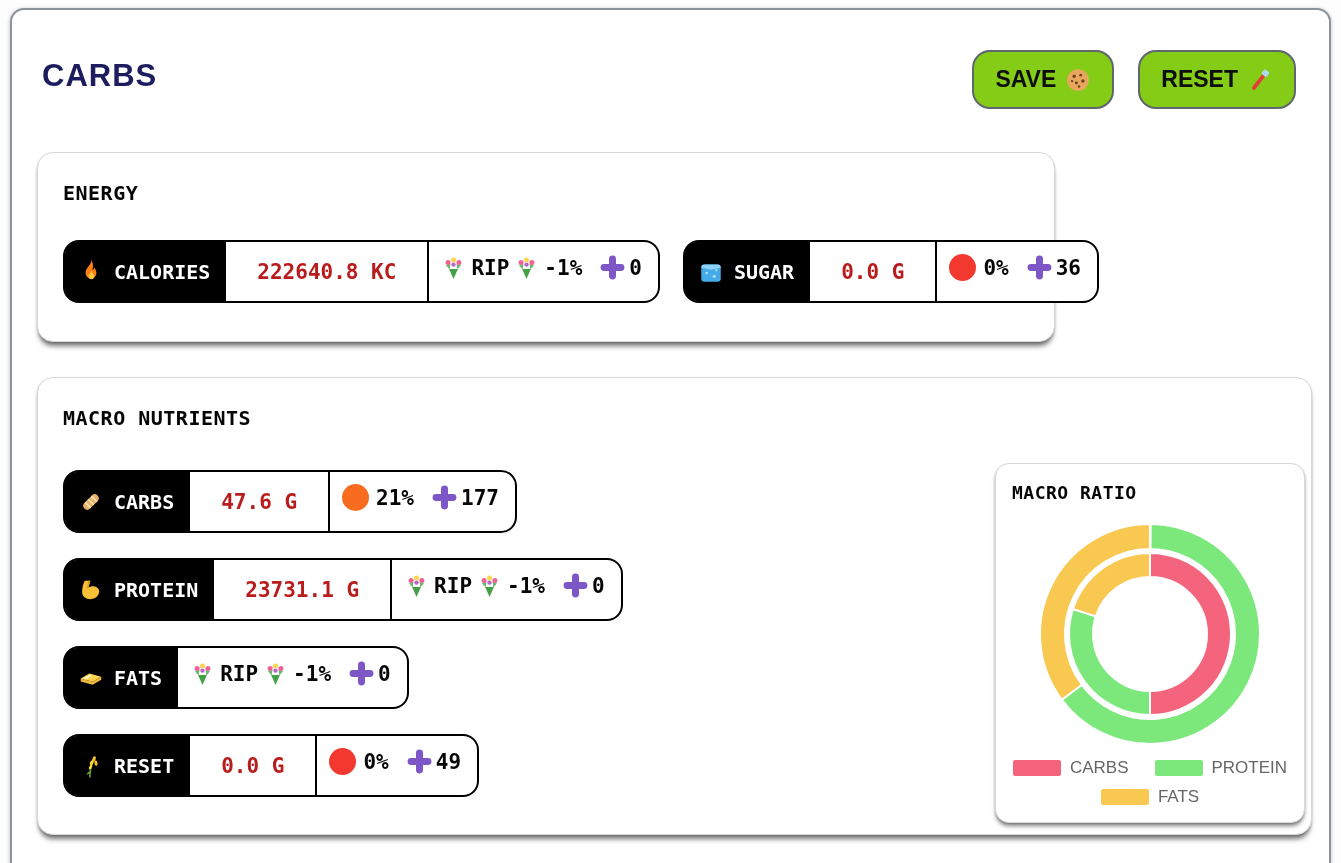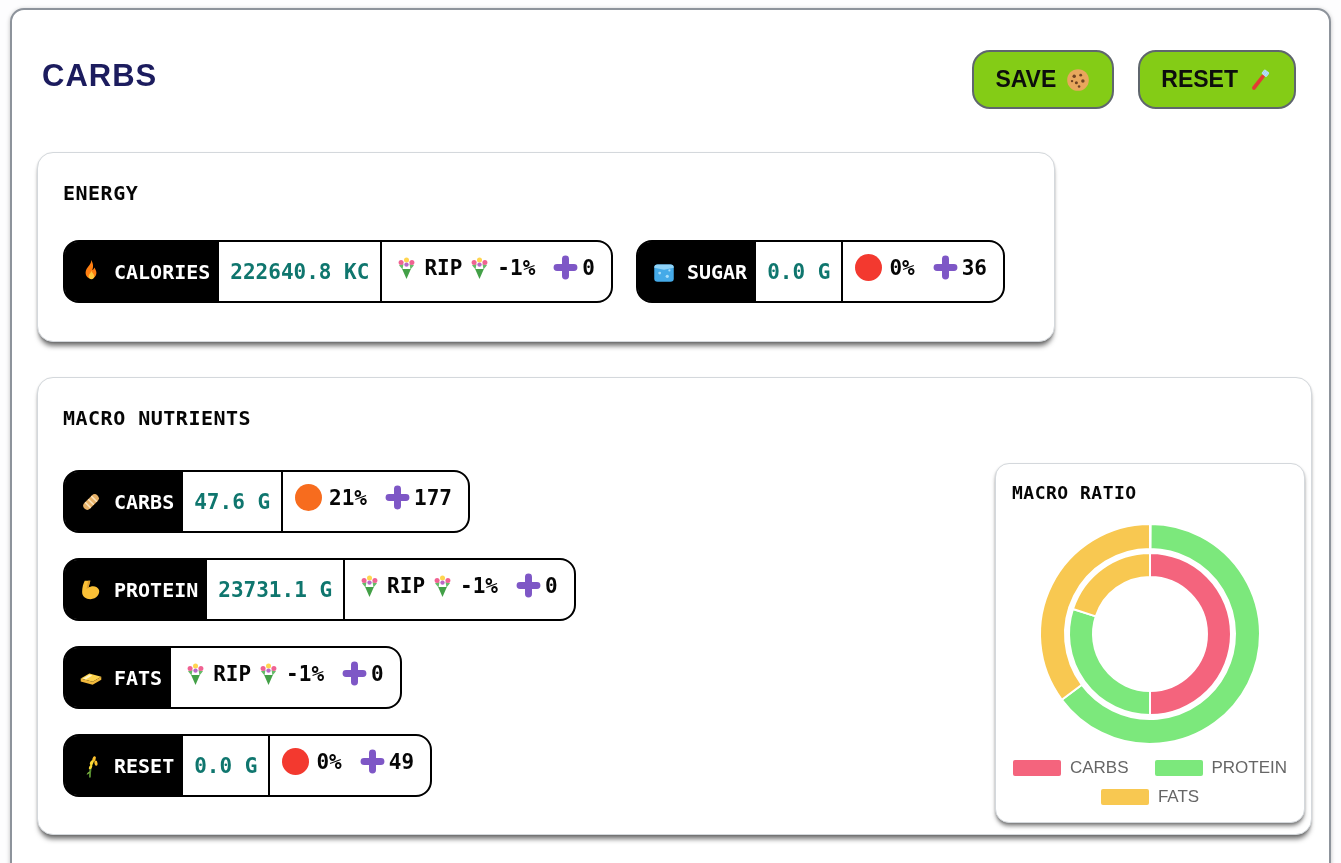--- a/index.html
+++ b/index.html
@@ -22,23 +22,23 @@
   .macros-card { left:25px; top:367px; width:1275px; height:458px; }
   .section-title { position:absolute; left:25px; top:28px; font-size:20px; font-weight:700;
     color:#060606; letter-spacing:.5px; }
   
   .pill-row { position:absolute; display:flex; gap:23px; }
   .energy-pills { left:25px; top:87px; }
   .macro-pills { left:25px; top:92px; flex-direction:column; gap:25px; align-items:flex-start; }
   .pill { display:inline-flex; align-items:stretch; height:63px; background:#fff;
     border:2px solid #000; border-radius:16px; }
   .pill-label { display:flex; align-items:center; gap:10px; background:#000; color:#fff;
-    border-radius:12px 0 0 12px; padding:0 9px 0 13px; font-size:20px; font-weight:700; }
-  .pill-value { display:flex; align-items:center; padding:0 11px; font-size:21px; font-weight:700;
-    color:#0f766e; border-right:2px solid #000; white-space:pre; }
+    border-radius:12px 0 0 12px; padding:0 16px 0 13px; font-size:20px; font-weight:700; }
+  .pill-value { display:flex; align-items:center; padding:0 31px; font-size:21px; font-weight:700;
+    color:#b91c1c; border-right:2px solid #000; white-space:pre; }
   .pill-stats { display:flex; align-items:center; padding:0 16px 8px 12px; gap:5px;
     font-size:21px; font-weight:700; color:#060606; }
   .dot { width:27px; height:27px; border-radius:50%; margin-right:2px; }
   .plus-wrap { display:inline-flex; align-items:center; margin-left:12px; cursor:pointer; }
   .plus-count { margin-left:3px; }
   
   .ratio-card { position:absolute; left:957px; top:85px; width:310px; height:360px;
     background:#fff; border:1px solid #d4d8dc; border-radius:14px;
     box-shadow:0 4px 4px -1px rgba(35,35,35,.55), 0 1px 2px rgba(0,0,0,.15); }
   .ratio-title { position:absolute; left:16px; top:18px; font-size:18px; font-weight:700;

